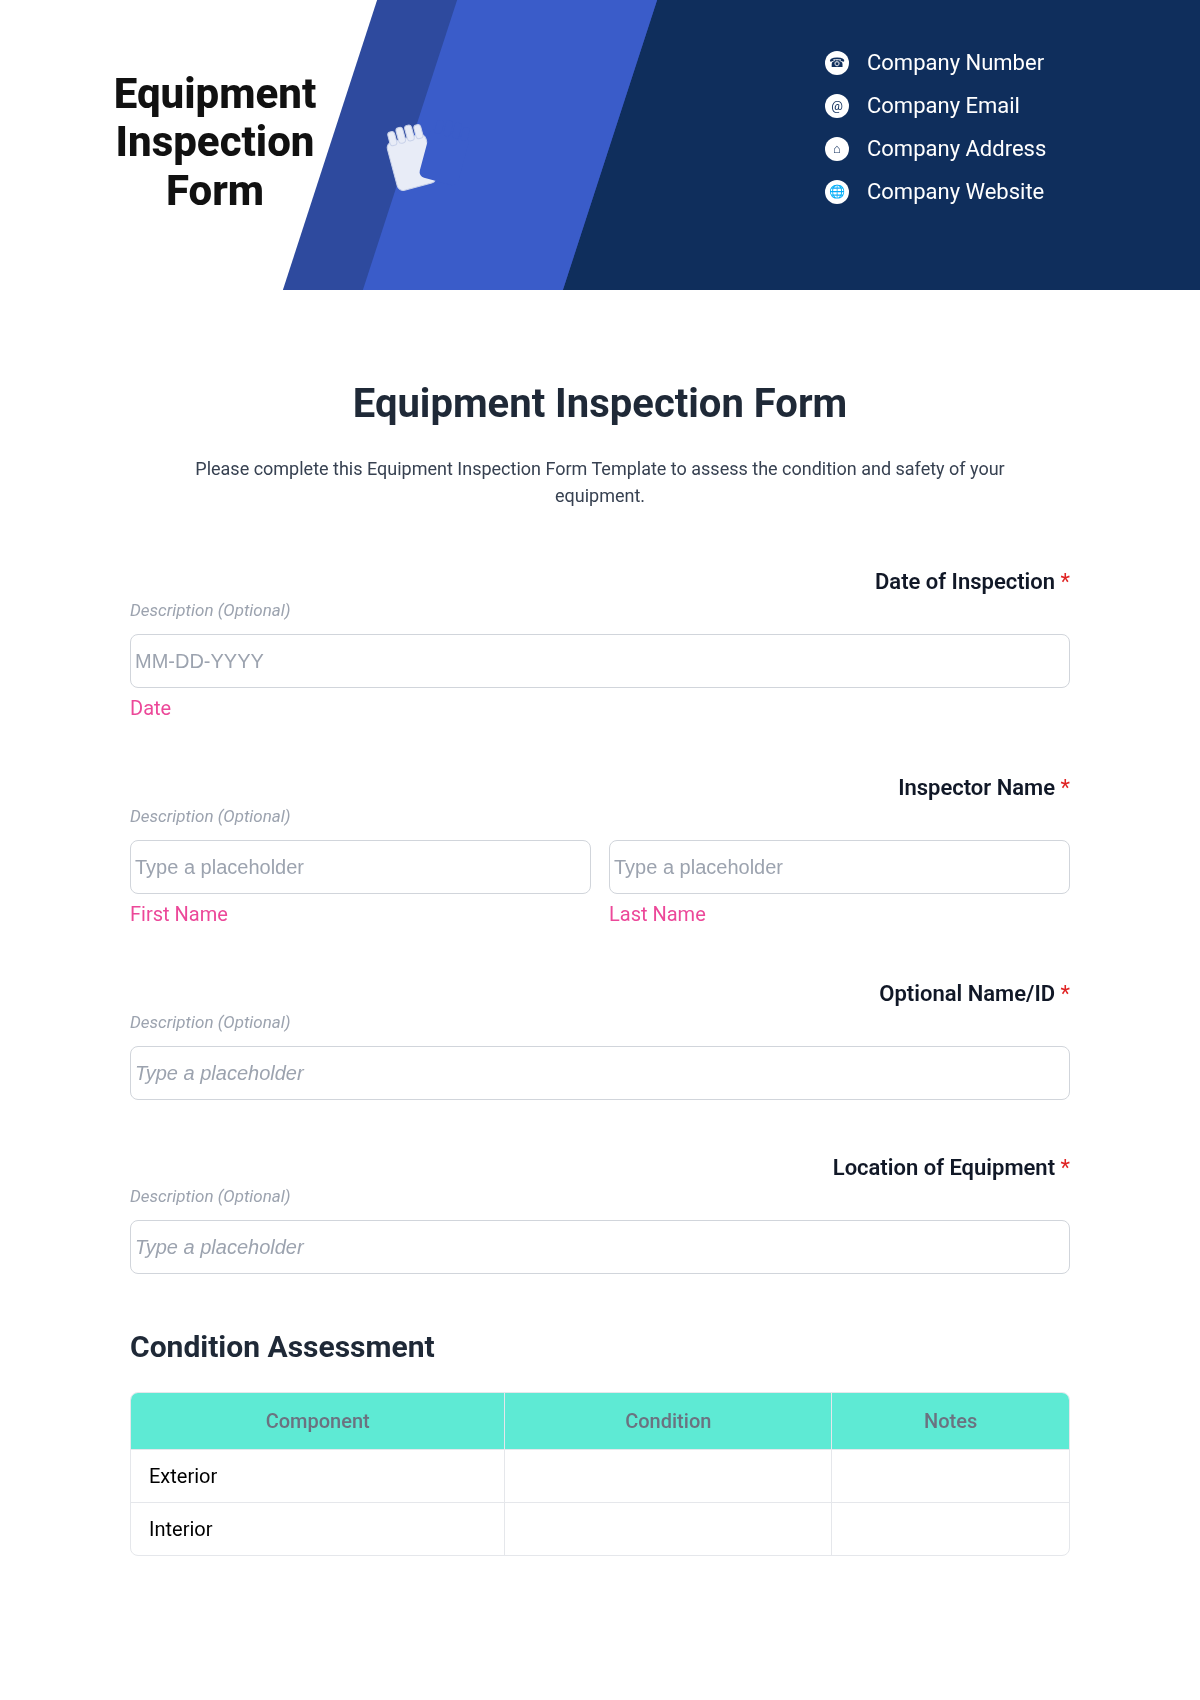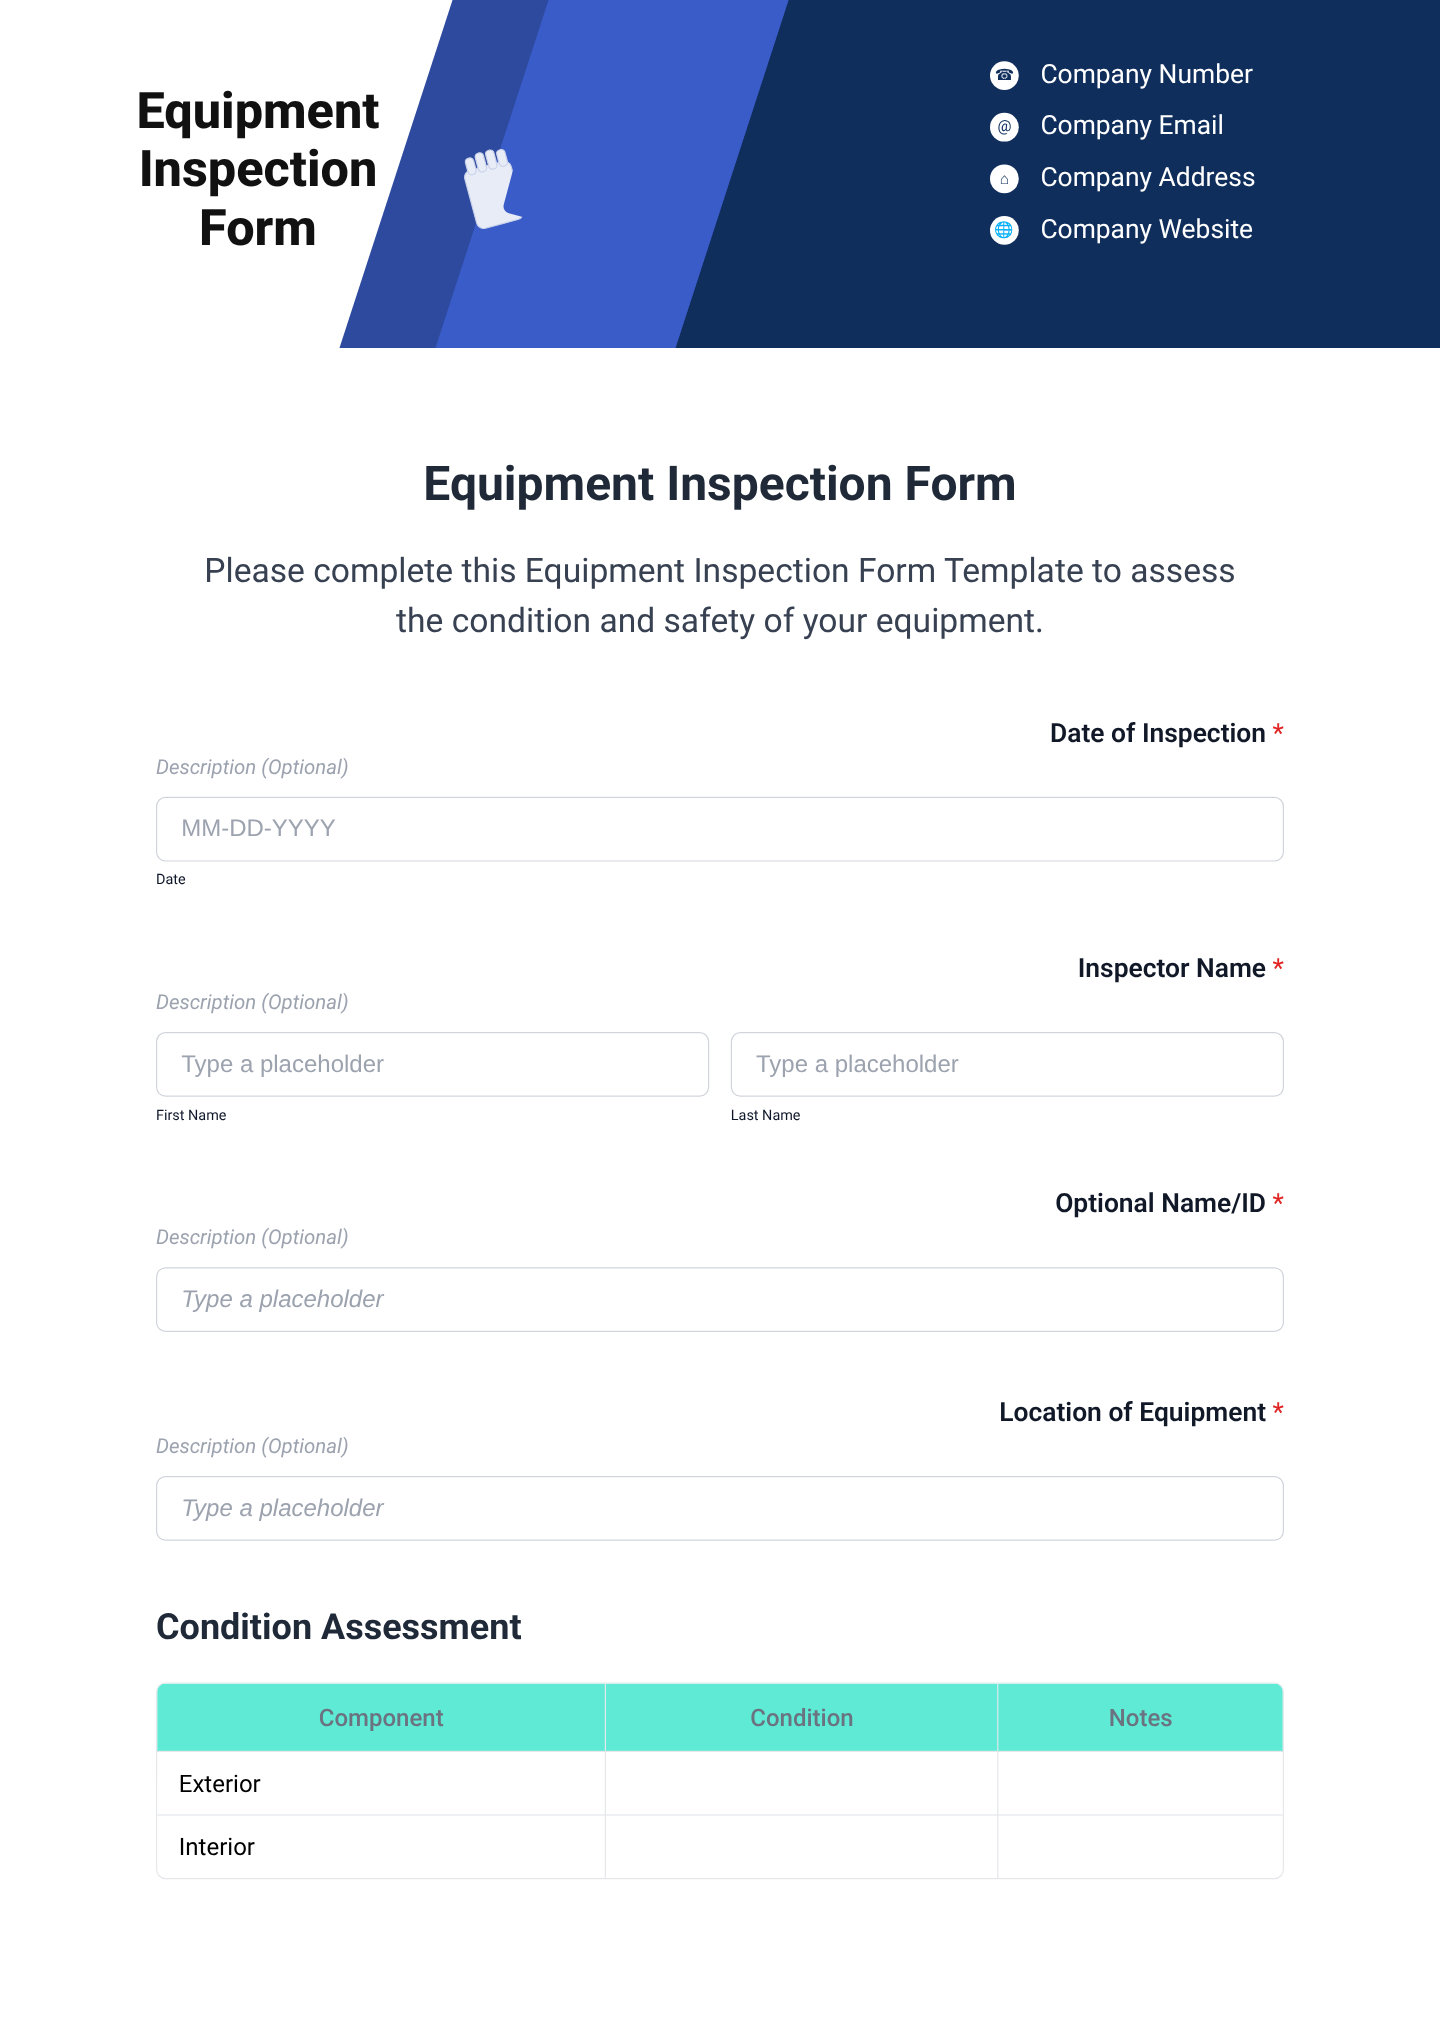--- a/index.html
+++ b/index.html
@@ -9,29 +9,29 @@
 .header-title { font-size: 42px; font-weight: 800; color: #111; line-height: 1.15; }
 .header-blue { position: absolute; top: 0; right: 0; width: 710px; height: 100%; background: #0f2e5c; }
 .chev1 { position: absolute; top: -20px; left: 330px; width: 280px; height: 330px; background: #2e4a9e; transform: skewX(-18deg); }
 .chev2 { position: absolute; top: -20px; left: 410px; width: 200px; height: 330px; background: #3a5cc9; transform: skewX(-18deg); }
 .gloves { position: absolute; top: 115px; left: 370px; }
 .company-block { position: absolute; top: 50px; left: 825px; color: #fff; font-size: 22px; }
 .company-row { display: flex; align-items: center; gap: 18px; margin-bottom: 18px; }
 .ci { width: 24px; height: 24px; border-radius: 50%; background: #fff; display: flex; align-items: center; justify-content: center; color: #0f2e5c; font-size: 13px; }
 .main { padding: 90px 130px 40px; color: #1f2937; }
 .page-title { text-align: center; font-size: 40px; font-weight: 700; color: #1f2937; margin-bottom: 28px; }
-.page-desc { text-align: center; font-size: 28px; color: #374151; line-height: 1.5; margin-bottom: 60px; padding: 0 30px; }
+.page-desc { text-align: center; font-size: 18px; color: #374151; line-height: 1.5; margin-bottom: 60px; padding: 0 30px; }
 .field { margin-bottom: 55px; }
 .label-row { font-size: 22px; font-weight: 600; color: #111827; margin-bottom: 6px; text-align: right; }
 .req { color: #e02424; font-weight: 400; }
 .desc { font-size: 17px; font-style: italic; color: #9ca3af; margin-bottom: 14px; }
-.input { width: 100%; height: 54px; border: 1px solid #d1d5db; border-radius: 8px; padding: 0 20px; font-size: 20px; color: #6b7280; background: #fff; }
+.input { width: 100%; height: 54px; border: 1px solid #d1d5db; border-radius: 8px; padding: 0 4px; font-size: 20px; color: #6b7280; background: #fff; }
 .input::placeholder { color: #9ca3af; }
 .input.it { font-style: italic; }
-.sublabel { font-size: 12px; color: #0f172a; margin-top: 8px; }
+.sublabel { font-size: 20px; color: #ec4899; margin-top: 8px; }
 .two { display: flex; gap: 18px; }
 .col { flex: 1; }
 .section-h { font-size: 30px; font-weight: 700; color: #1f2937; margin-bottom: 28px; }
 table.assess { width: 100%; border-collapse: separate; border-spacing: 0; border: 1px solid #e5e7eb; border-radius: 8px; overflow: hidden; }
 table.assess th { background: #5eead4; color: #6b7280; font-weight: 500; font-size: 20px; padding: 16px 18px; text-align: center; border-bottom: 1px solid #e5e7eb; border-right: 1px solid #e5e7eb; }
 table.assess th:last-child { border-right: none; }
 table.assess td { font-size: 20px; color: #000000; padding: 14px 18px; border-bottom: 1px solid #e5e7eb; border-right: 1px solid #e5e7eb; height: 52px; }
 table.assess td:last-child { border-right: none; }
 table.assess tr:last-child td { border-bottom: none; }
 </style>

